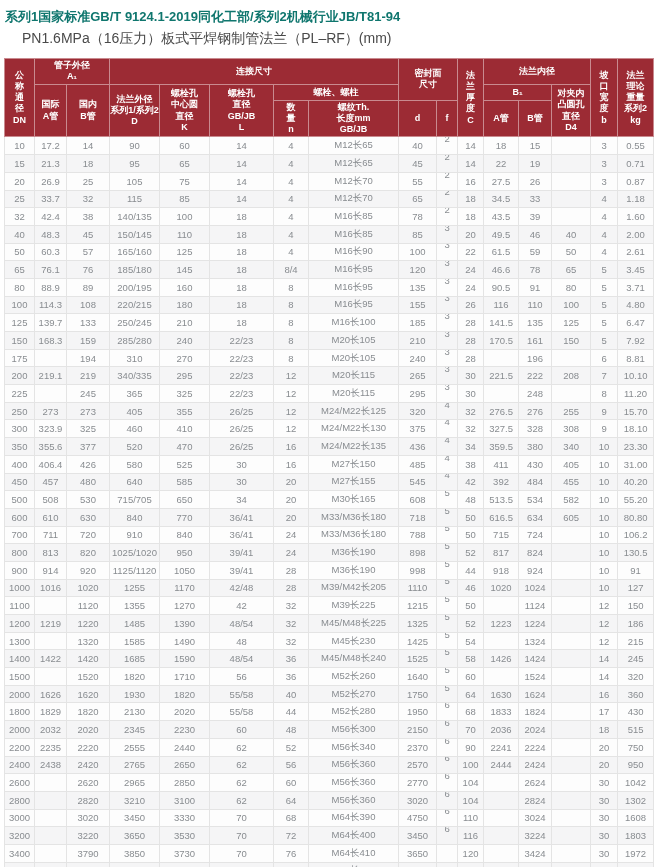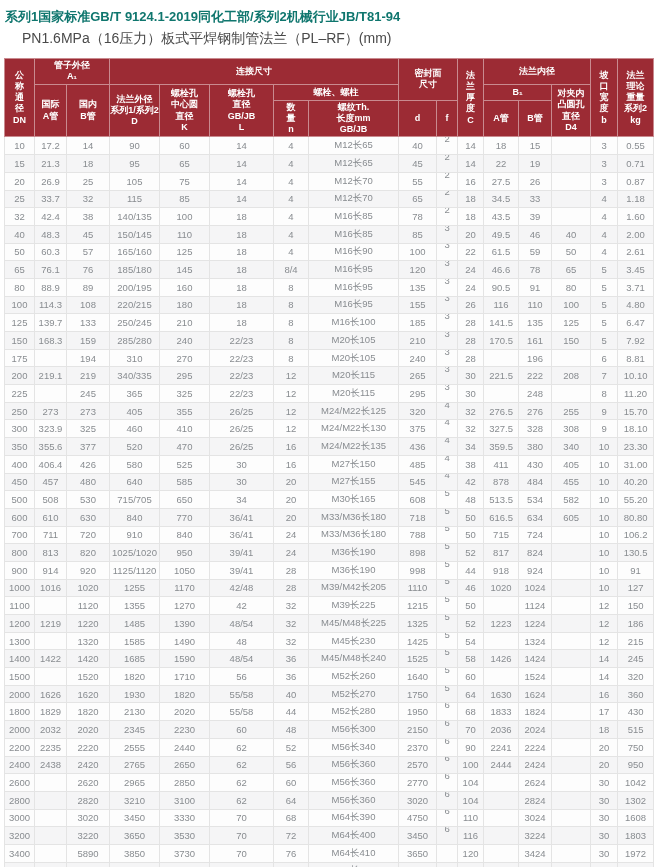--- a/index.html
+++ b/index.html
@@ -463,21 +463,21 @@
           <td>457</td>
           <td>480</td>
           <td>640</td>
           <td>585</td>
           <td>30</td>
           <td>20</td>
           <td>M27长155</td>
           <td>545</td>
           <td><span class="f-val">4</span></td>
           <td>42</td>
-          <td>878</td>
+          <td>392</td>
           <td>484</td>
           <td>455</td>
           <td>10</td>
           <td>40.20</td>
         </tr>
         <tr>
           <td>500</td>
           <td>508</td>
           <td>530</td>
           <td>715/705</td>
@@ -832,21 +832,21 @@
           <td>116</td>
           <td></td>
           <td>3224</td>
           <td></td>
           <td>30</td>
           <td>1803</td>
         </tr>
         <tr>
           <td>3400</td>
           <td></td>
-          <td>5890</td>
+          <td>3790</td>
           <td>3850</td>
           <td>3730</td>
           <td>70</td>
           <td>76</td>
           <td>M64长410</td>
           <td>3650</td>
           <td></td>
           <td>120</td>
           <td></td>
           <td>3424</td>

